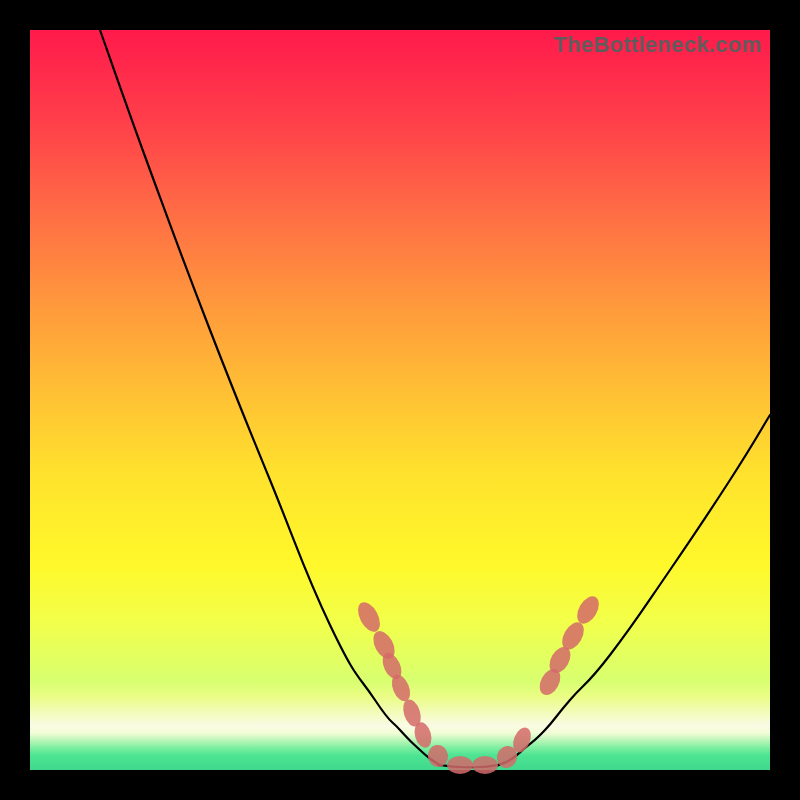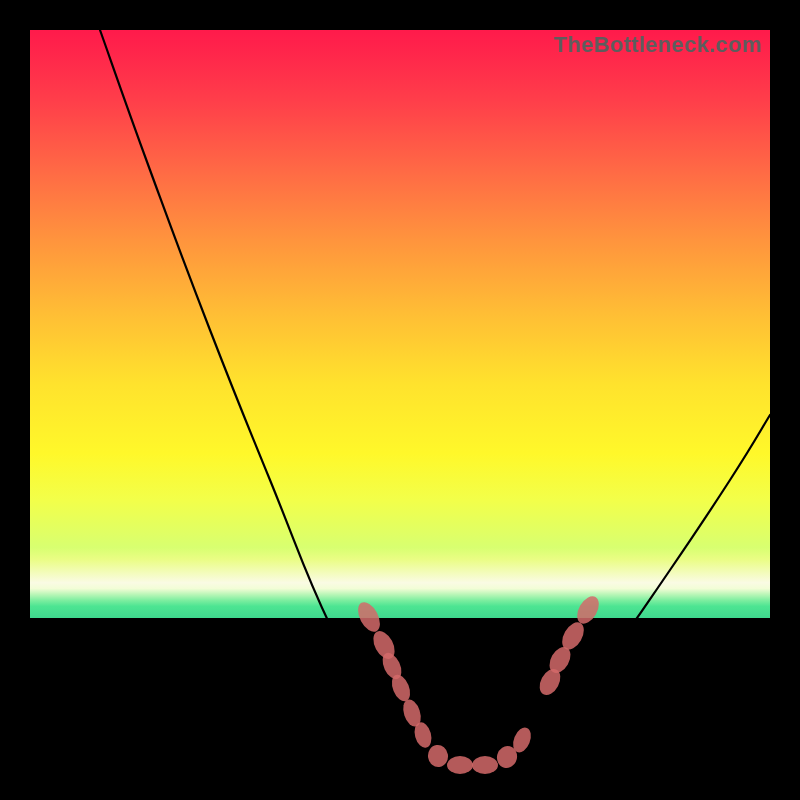--- a/index.html
+++ b/index.html
@@ -14,21 +14,21 @@
     position: relative;
     width: 800px;
     height: 800px;
     background: #000000;
   }
   .plot-area {
     position: absolute;
     left: 30px;
     top: 30px;
     width: 740px;
-    height: 588px;
+    height: 740px;
     background: linear-gradient(to bottom,
       #ff1a4b 0%,
       #ff3e4a 12%,
       #ff6a45 24%,
       #ff953d 36%,
       #ffbd35 48%,
       #ffe22d 60%,
       #fff82a 72%,
       #f2ff4a 80%,
       #d8ff70 88%,

